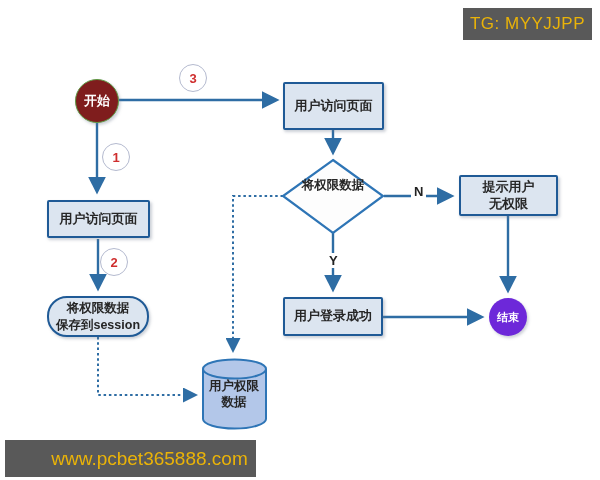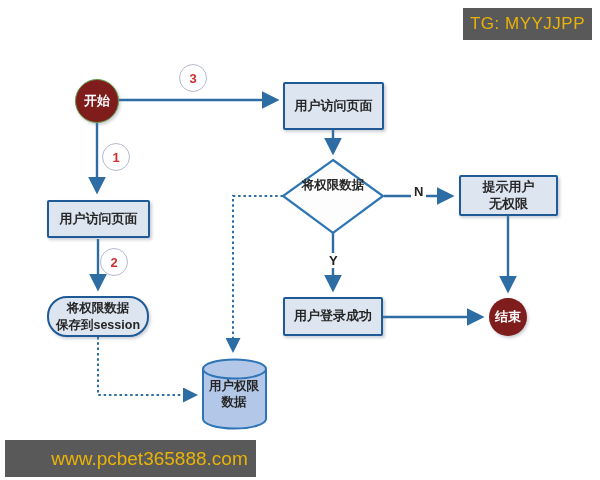--- a/index.html
+++ b/index.html
@@ -16,22 +16,22 @@
     background:#dce5f0;border:2px solid #1f5a96;border-radius:2px;
     color:#262626;font-weight:bold;font-size:13px;line-height:1.3;
     box-shadow:1.5px 2px 3px rgba(110,120,140,.35);
   }
   .circle-start{
     background:#7f1d1d;border:1px solid #5f9a45;border-radius:50%;
     color:#ffffff;font-weight:bold;font-size:13px;
     box-shadow:1.5px 2px 3px rgba(110,120,140,.35);
   }
   .circle-end{
-    background:#7f1d1d;border-radius:50%;color:#ffffff;
-    font-weight:bold;font-size:13px;
+    background:#6d28d9;border-radius:50%;color:#ffffff;
+    font-weight:bold;font-size:11px;
     box-shadow:1.5px 2px 3px rgba(110,120,140,.35);
   }
   .badge{
     background:#ffffff;border:1.5px solid #b4bacf;border-radius:50%;
     color:#cf2e2e;font-weight:bold;font-size:13px;
   }
   .free-text{
     position:absolute;text-align:center;color:#262626;font-weight:bold;
     font-size:12.5px;line-height:1.3;z-index:3;
   }

